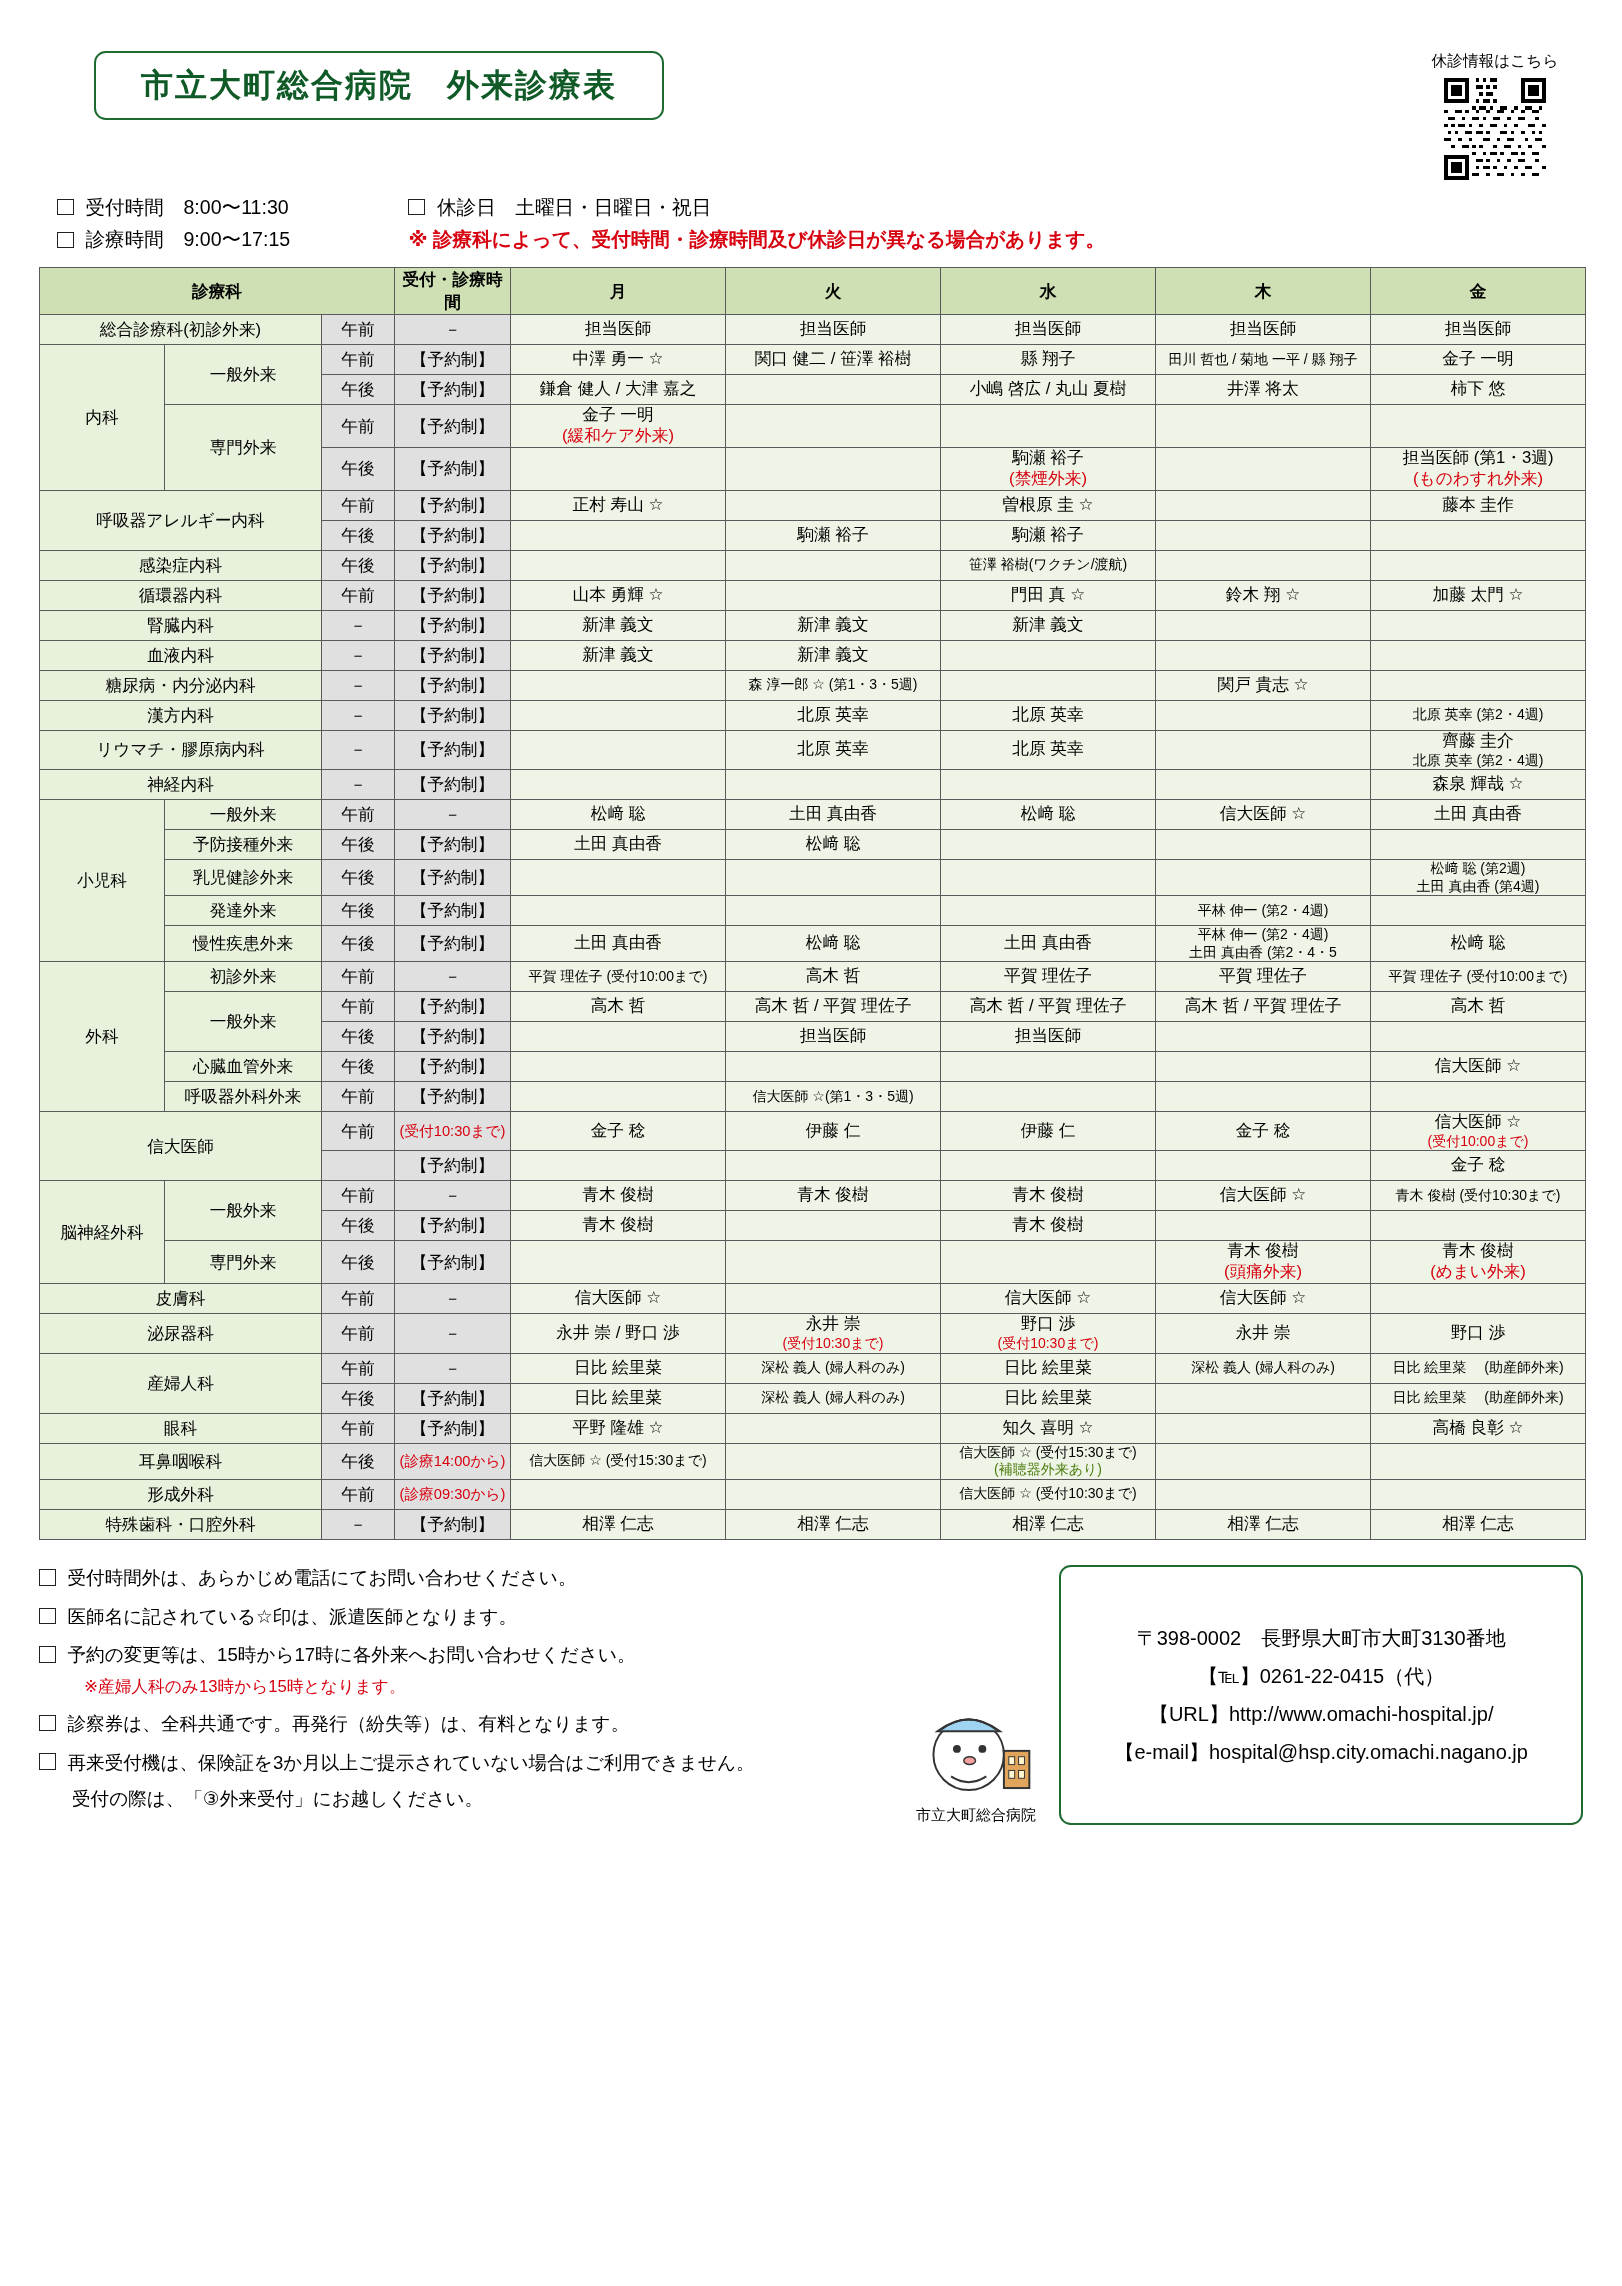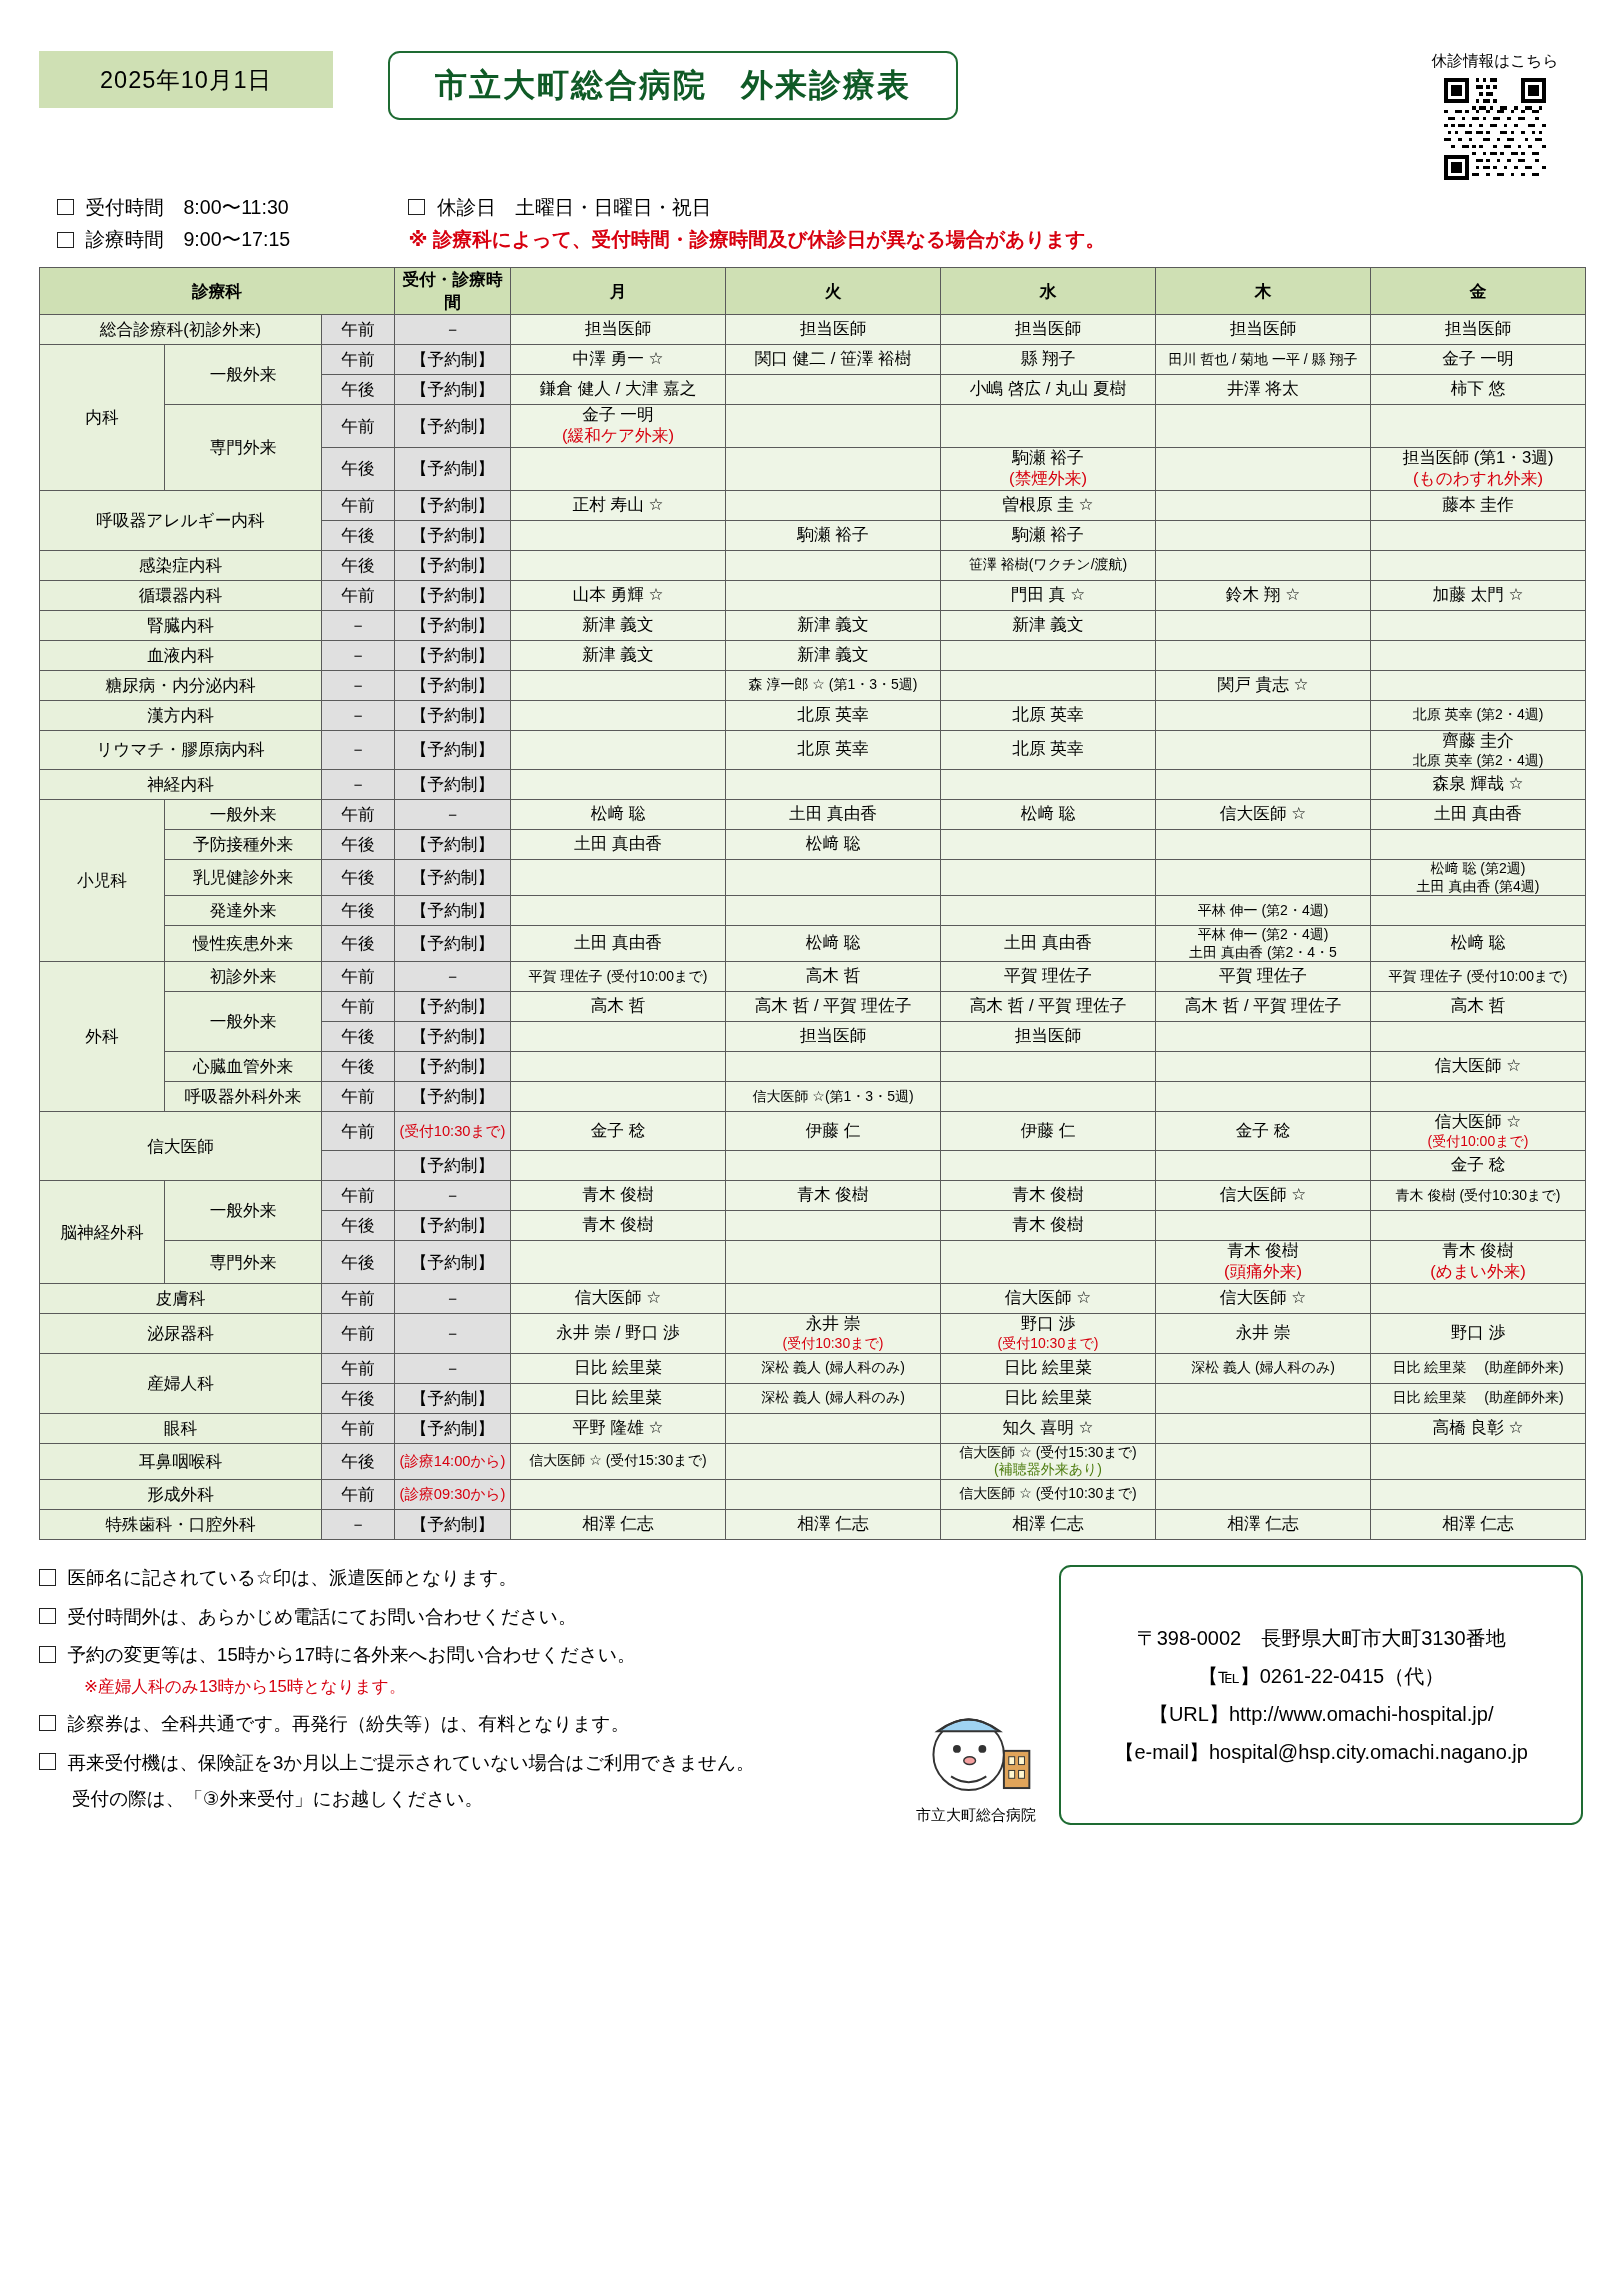--- a/index.html
+++ b/index.html
@@ -49,21 +49,20 @@
            display:flex;flex-direction:column;align-items:center;justify-content:center;}
   .addrbox div{font-size:20px;line-height:1.9;white-space:nowrap;}
   .mlabel{font-size:15px;margin-top:2px;}
 </style>
 </head>
 <body>
 
 <div class="page">
 
   <div class="header">
-    <div class="datebox">2025年10月1日</div>
     <div class="titlebox">
       <span>市立大町総合病院　外来診療表</span>
     </div>
     <div class="qrwrap">
       <div class="qrlabel">休診情報はこちら</div>
       <svg class="qr" viewBox="0 0 29 29" shape-rendering="crispEdges">
         <rect width="29" height="29" fill="#fff"></rect>
         <g fill="#000">
           <rect x="0" y="0" width="7" height="7"></rect>
             <rect x="1" y="1" width="5" height="5" fill="#fff"></rect>
@@ -828,25 +827,25 @@
             <div>相澤 仁志</div>
           </td>
         </tr>
       </tbody>
   </table>
 
   <div class="footer">
     <div class="fnotes">
       <div class="fnote">
         <span class="chk"></span>
-        <span>医師名に記されている☆印は、派遣医師となります。</span>
+        <span>受付時間外は、あらかじめ電話にてお問い合わせください。</span>
       </div>
       <div class="fnote">
         <span class="chk"></span>
-        <span>受付時間外は、あらかじめ電話にてお問い合わせください。</span>
+        <span>医師名に記されている☆印は、派遣医師となります。</span>
       </div>
       <div class="fnote">
         <span class="chk"></span>
         <span>予約の変更等は、15時から17時に各外来へお問い合わせください。</span>
       </div>
       <div class="findent">※産婦人科のみ13時から15時となります。</div>
       <div class="fnote">
         <span class="chk"></span>
         <span>診察券は、全科共通です。再発行（紛失等）は、有料となります。</span>
       </div>

